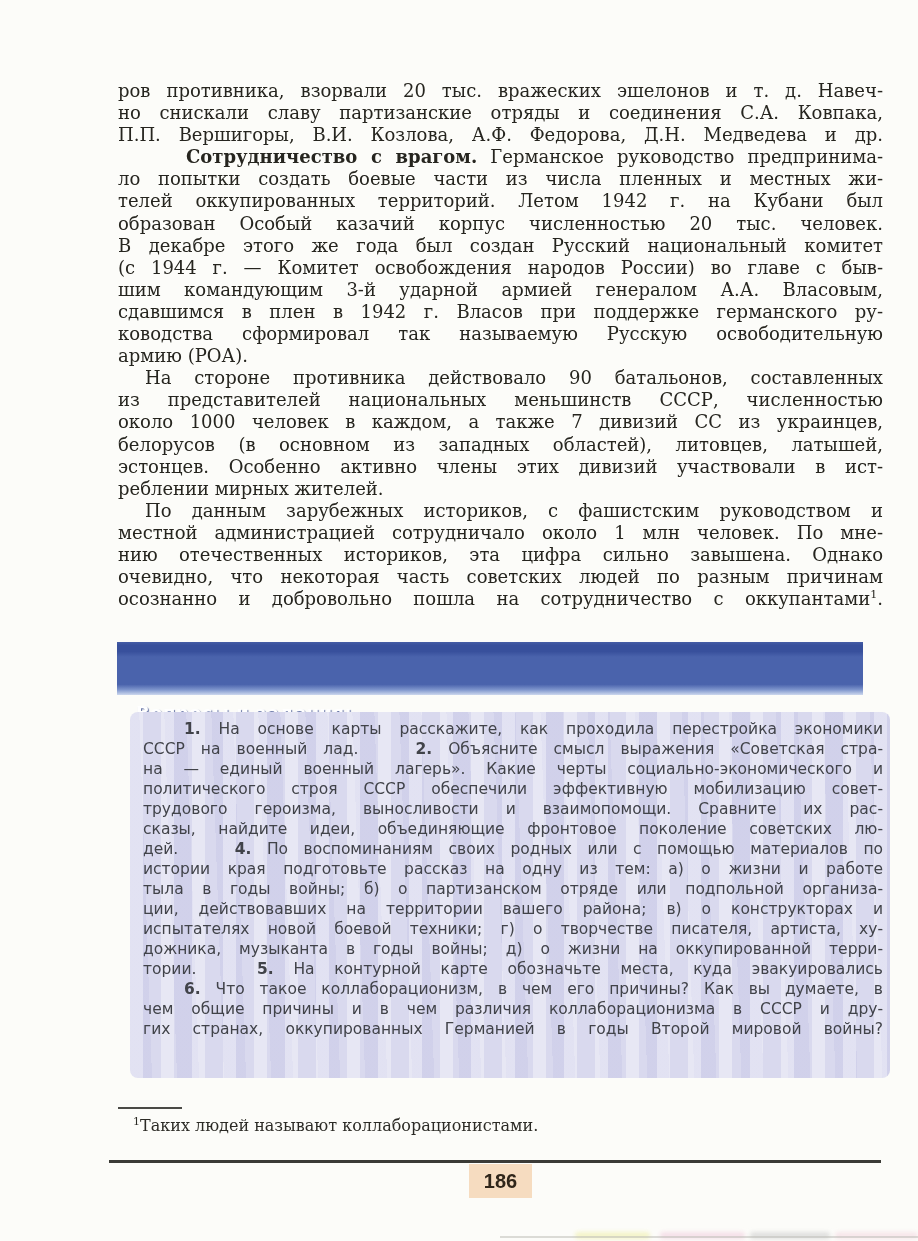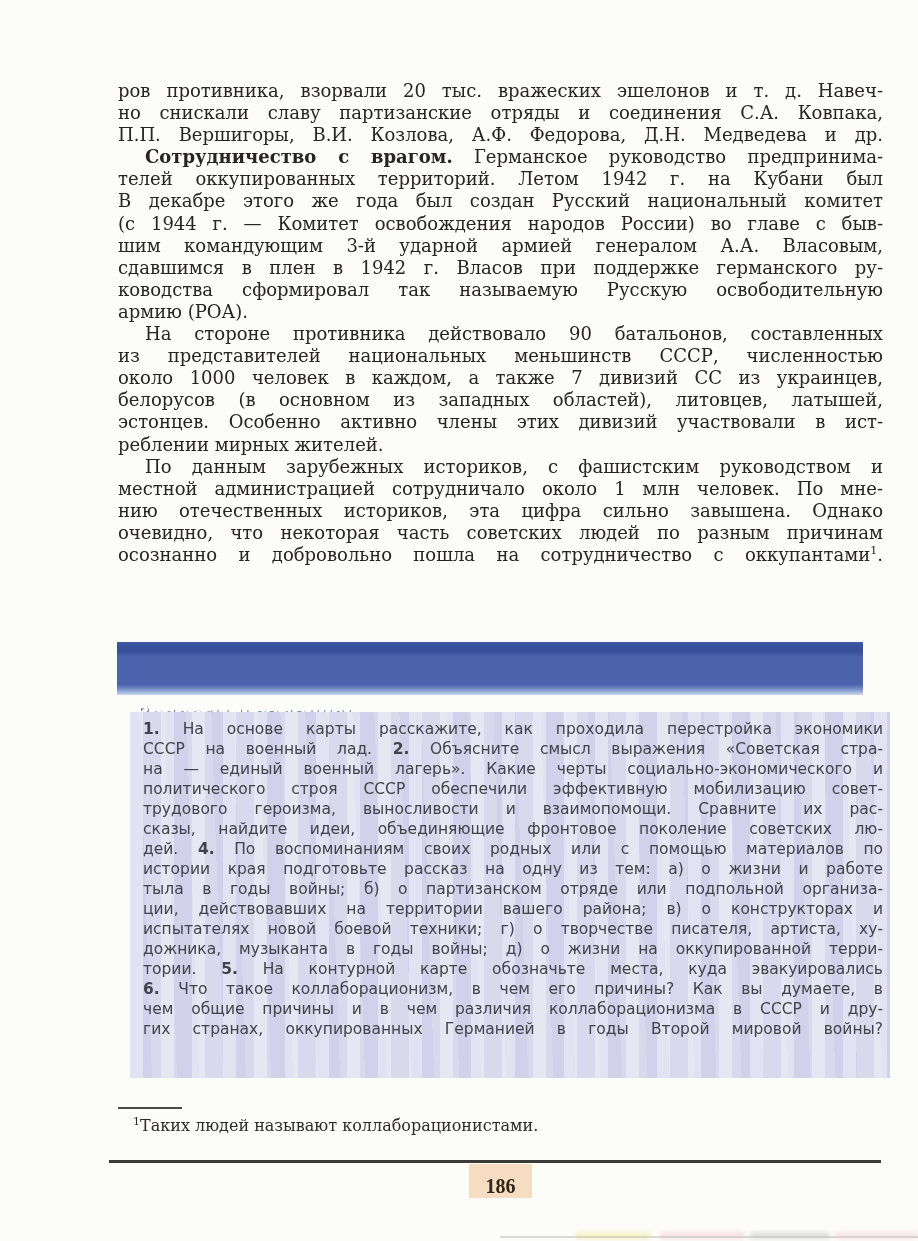--- a/index.html
+++ b/index.html
@@ -5,54 +5,54 @@
   html,body{margin:0;padding:0;background:#ffffff;}
   .page{position:relative;width:918px;height:1241px;background:var(--page-bg,#fcfcf9);
         font-family:"DejaVu Serif",serif;overflow:hidden;padding-left:28px;}
 
   
   .body-text{position:absolute;left:118px;top:80px;width:765px;
              font-size:18px;line-height:22.1px;color:var(--body-text,#26251f);}
   .tl{text-align:justify;text-align-last:justify;}
   .tl.nj{text-align-last:left;}
   .tl.ind{text-indent:27px;}
-  .tl b{font-weight:bold;}
+  .tl b{font-weight:bold;margin-left:41px;}
   sup{font-size:11px;line-height:0;vertical-align:super;}
 
   
   .banner{position:absolute;left:117px;top:642px;width:746px;height:53px;
           background:linear-gradient(180deg,
             #465da6 0%, var(--banner-top,#38509c) 6%, var(--banner-top,#38509c) 18%,
             var(--banner-main,#4a63ac) 28%, var(--banner-main,#4a63ac) 80%,
             #7e95cc 90%, var(--banner-fade,#cdd8ee) 100%);}
   .banner-title{position:absolute;left:19px;top:12px;
           font-family:"DejaVu Sans",sans-serif;font-weight:bold;font-size:18px;
           letter-spacing:.4px;color:#ffffff;text-shadow:1px 1px 1px rgba(40,60,130,.75);margin-top:48px;}
 
   
   .qbox{position:absolute;left:130px;top:712px;width:760px;height:366px;
         background:
           repeating-linear-gradient(90deg, rgba(255,255,255,.38) 0 13px, rgba(0,0,0,0) 13px 31px),
           repeating-linear-gradient(88deg, rgba(199,199,230,.45) 0 22px, rgba(0,0,0,0) 22px 47px),
-          var(--questions-bg,#d9d9ee);}
+          var(--questions-bg,#d9d9ee); border-radius: 8px;}
   .qbox-inner{position:absolute;left:13px;top:7px;width:740px;
         font-family:"DejaVu Sans",sans-serif;font-size:15.5px;line-height:20px;
         color:var(--questions-text,#414349);}
   .qbox-inner b{font-weight:bold;}
 
   
   .fn-rule{position:absolute;left:118px;top:1107px;width:64px;height:2px;background:#4a4a46;}
   .footnote{position:absolute;left:133px;top:1116px;width:720px;
             font-size:16px;line-height:20px;color:#2c2b26;}
   .bottom-rule{position:absolute;left:109px;top:1160px;width:772px;height:3px;
                background:var(--rule,#3b3b37);}
   .pagenum{position:absolute;left:469px;top:1164px;width:63px;height:34px;
            background:var(--page-number-bg,#f6dcc0);
-           display:flex;align-items:flex-end;justify-content:center;
-           font-family:Liberation Serif, serif;font-weight:bold;font-size:20px;color:#30261a;}
+           display:flex;align-items:center;justify-content:center;
+           font-family:Liberation Sans, sans-serif;font-weight:bold;font-size:20px;color:#30261a;}
 
   
   .artifacts{position:absolute;left:0;top:1230px;width:918px;height:11px;}
   .artifacts span{position:absolute;top:2px;height:7px;border-radius:3px;
                   filter:blur(2px);opacity:.55;display:block;}
   .art-1{left:575px;width:75px;background:#eeeea0;}
   .art-2{left:660px;width:85px;background:#f0c9dc;}
   .art-3{left:750px;width:80px;background:#c9c9c9;}
   .art-4{left:835px;width:83px;background:#f3d4de;}
   .art-line{position:absolute;left:500px;top:6px;width:418px;height:2px;
@@ -61,21 +61,23 @@
 </head>
 <body>
 
 <div class="page">
 
   <div class="body-text" id="body-lines">
       <div class="tl"><span>ров противника, взорвали 20 тыс. вражеских эшелонов и т. д. Навеч-</span></div>
       <div class="tl"><span>но снискали славу партизанские отряды и соединения С.А. Ковпака,</span></div>
       <div class="tl"><span>П.П. Вершигоры, В.И. Козлова, А.Ф. Федорова, Д.Н. Медведева и др.</span></div>
       <div class="tl ind"><b>Сотрудничество с врагом.</b><span> Германское руководство предпринима-</span></div>
+      <div class="tl"><span>ло попытки создать боевые части из числа пленных и местных жи-</span></div>
       <div class="tl"><span>телей оккупированных территорий. Летом 1942 г. на Кубани был</span></div>
+      <div class="tl"><span>образован Особый казачий корпус численностью 20 тыс. человек.</span></div>
       <div class="tl"><span>В декабре этого же года был создан Русский национальный комитет</span></div>
       <div class="tl"><span>(с 1944 г. — Комитет освобождения народов России) во главе с быв-</span></div>
       <div class="tl"><span>шим командующим 3-й ударной армией генералом А.А. Власовым,</span></div>
       <div class="tl"><span>сдавшимся в плен в 1942 г. Власов при поддержке германского ру-</span></div>
       <div class="tl"><span>ководства сформировал так называемую Русскую освободительную</span></div>
       <div class="tl nj"><span>армию (РОА).</span></div>
       <div class="tl ind"><span>На стороне противника действовало 90 батальонов, составленных</span></div>
       <div class="tl"><span>из представителей национальных меньшинств СССР, численностью</span></div>
       <div class="tl"><span>около 1000 человек в каждом, а также 7 дивизий СС из украинцев,</span></div>
       <div class="tl"><span>белорусов (в основном из западных областей), литовцев, латышей,</span></div>

